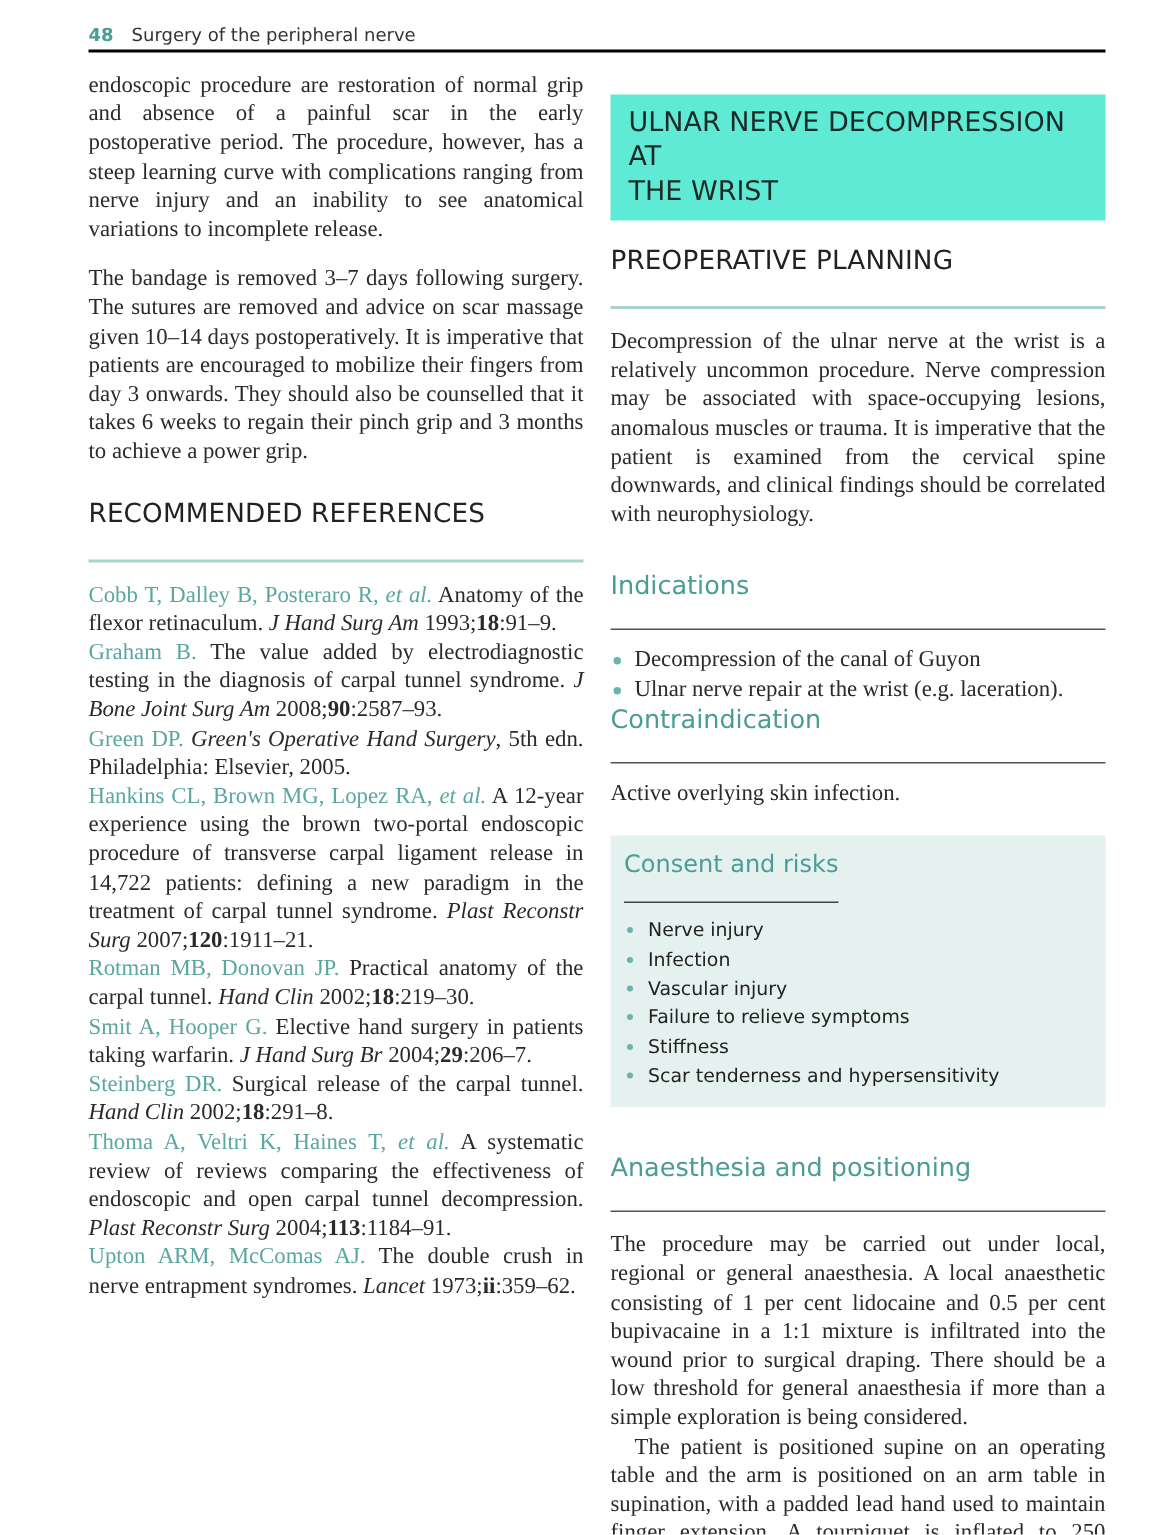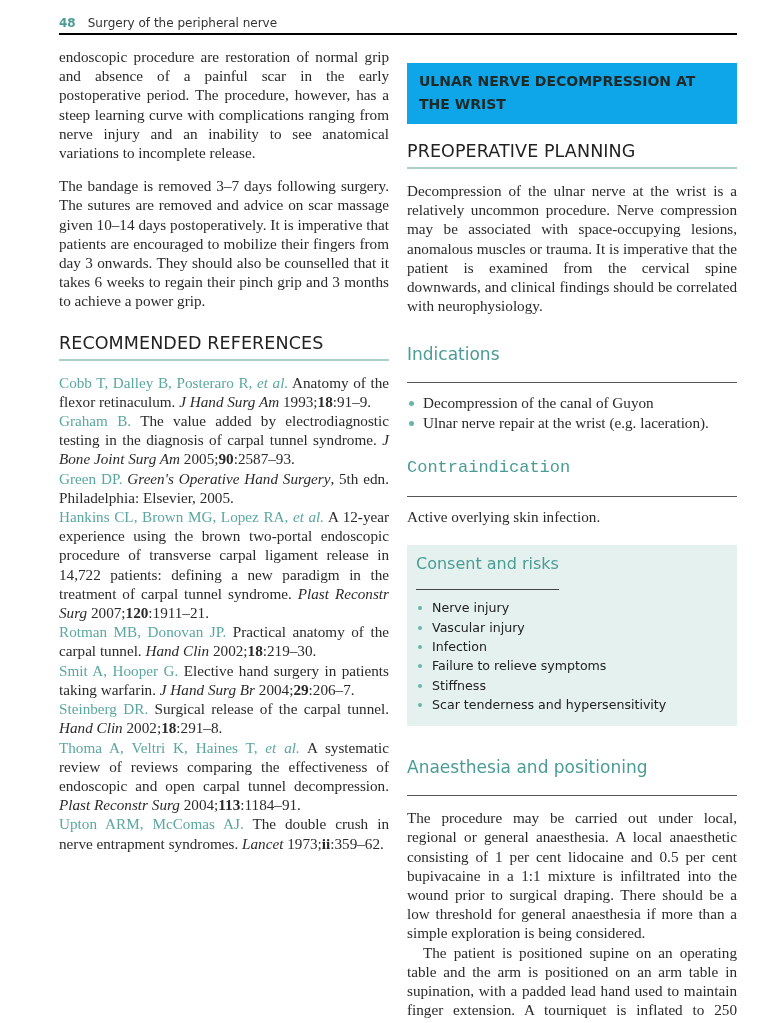--- a/index.html
+++ b/index.html
@@ -20,30 +20,30 @@
 
   p.body {
     margin: 0; font-size: 15.2px; line-height: 19.2px; text-align: justify;
     color: #2a2a2a;
   }
   p.indent { text-indent: 16px; }
 
   h2.sec {
     margin: 0; font-size: 17.5px; line-height: 20px; font-weight: normal;
     color: #222; letter-spacing: 0.1px;
-    padding-bottom: 6px; border-bottom: 2px solid #a9d2cd;
+    padding-bottom: 20px; border-bottom: 2px solid #a9d2cd;
   }
   h3.sub {
     margin: 0; font-size: 17px; line-height: 22px; font-weight: normal; color: #4a9c95;
     padding-bottom: 17px; border-bottom: 1.5px solid #555;
   }
 
   .chapter-box {
-    background: #0ea5e9; padding: 7px 12px 8px 12px; width: 306px;
-    font-size: 14px; line-height: 23px; color: #1e2a28; font-weight: bold;
+    background: #5eead4; padding: 7px 12px 8px 12px; width: 306px;
+    font-size: 18px; line-height: 23px; color: #1e2a28; font-weight: normal;
   }
 
   ul.bullets { list-style: none; margin: 0; padding: 0; }
   ul.bullets li { position: relative; padding-left: 16px; font-size: 15.2px; line-height: 19.4px; color: #2a2a2a; }
   ul.bullets li::before {
     content: ""; position: absolute; left: 2px; top: 8px; width: 5px; height: 5px;
     border-radius: 50%; background: #6bb3ad;
   }
 
   .consent-box { background: #e4f1ef; padding: 8px 9px 12px 9px; width: 312px; }
@@ -72,21 +72,21 @@
 <div class="col col-left">
   <p class="body serif">endoscopic procedure are restoration of normal grip and absence of a painful scar in the early postoperative period. The procedure, however, has a steep learning curve with complications ranging from nerve injury and an inability to see anatomical variations to incomplete release.</p>
 
   <p class="body serif" style="margin-top:14px;">The bandage is removed 3–7 days following surgery. The sutures are removed and advice on scar massage given 10–14 days postoperatively. It is imperative that patients are encouraged to mobilize their fingers from day 3 onwards. They should also be counselled that it takes 6 weeks to regain their pinch grip and 3 months to achieve a power grip.</p>
 
   <h2 class="sec sans" style="margin-top:22px;">RECOMMENDED REFERENCES</h2>
 
   <div style="margin-top:12px;">
     <p class="ref serif"><span class="authors">Cobb T, Dalley B, Posteraro R,</span><i class="authors"> et al.</i><span> Anatomy of the flexor retinaculum. </span><i>J Hand Surg Am</i><span> 1993;</span><b>18</b><span>:91–9.</span></p>
 
-    <p class="ref serif"><span class="authors">Graham B.</span><span> The value added by electrodiagnostic testing in the diagnosis of carpal tunnel syndrome. </span><i>J Bone Joint Surg Am</i><span> 2005;</span><b>90</b><span>:2587–93.</span></p>
+    <p class="ref serif"><span class="authors">Graham B.</span><span> The value added by electrodiagnostic testing in the diagnosis of carpal tunnel syndrome. </span><i>J Bone Joint Surg Am</i><span> 2008;</span><b>90</b><span>:2587–93.</span></p>
 
     <p class="ref serif"><span class="authors">Green DP.</span><span> </span><i>Green's Operative Hand Surgery</i><span>, 5th edn. Philadelphia: Elsevier, 2005.</span></p>
 
     <p class="ref serif"><span class="authors">Hankins CL, Brown MG, Lopez RA,</span><i class="authors"> et al.</i><span> A 12-year experience using the brown two-portal endoscopic procedure of transverse carpal ligament release in 14,722 patients: defining a new paradigm in the treatment of carpal tunnel syndrome. </span><i>Plast Reconstr Surg</i><span> 2007;</span><b>120</b><span>:1911–21.</span></p>
 
     <p class="ref serif"><span class="authors">Rotman MB, Donovan JP.</span><span> Practical anatomy of the carpal tunnel. </span><i>Hand Clin</i><span> 2002;</span><b>18</b><span>:219–30.</span></p>
 
     <p class="ref serif"><span class="authors">Smit A, Hooper G.</span><span> Elective hand surgery in patients taking warfarin. </span><i>J Hand Surg Br</i><span> 2004;</span><b>29</b><span>:206–7.</span></p>
 
     <p class="ref serif"><span class="authors">Steinberg DR.</span><span> Surgical release of the carpal tunnel. </span><i>Hand Clin</i><span> 2002;</span><b>18</b><span>:291–8.</span></p>
@@ -105,29 +105,29 @@
 
   <h2 class="sec sans" style="margin-top:17px;">PREOPERATIVE PLANNING</h2>
   <p class="body serif" style="margin-top:12px;">Decompression of the ulnar nerve at the wrist is a relatively uncommon procedure. Nerve compression may be associated with space-occupying lesions, anomalous muscles or trauma. It is imperative that the patient is examined from the cervical spine downwards, and clinical findings should be correlated with neurophysiology.</p>
 
   <h3 class="sub sans" style="margin-top:28px;">Indications</h3>
   <ul class="bullets serif" style="margin-top:10px;">
     <li>Decompression of the canal of Guyon</li>
     <li>Ulnar nerve repair at the wrist (e.g. laceration).</li>
   </ul>
 
-  <h3 class="sub sans" style="margin-top:25px;font-family:Liberation Mono, monospace;">Contraindication</h3>
+  <h3 class="sub sans" style="">Contraindication</h3>
   <p class="body serif" style="margin-top:10px;">Active overlying skin infection.</p>
 
   <div class="consent-box sans" style="margin-top:19px;">
     <h3>Consent and risks</h3>
     <ul>
       <li>Nerve injury</li>
+      <li>Infection</li>
       <li>Vascular injury</li>
-      <li>Infection</li>
       <li>Failure to relieve symptoms</li>
       <li>Stiffness</li>
       <li>Scar tenderness and hypersensitivity</li>
     </ul>
   </div>
 
   <h3 class="sub sans" style="margin-top:30px;">Anaesthesia and positioning</h3>
   <p class="body serif" style="margin-top:12px;">The procedure may be carried out under local, regional or general anaesthesia. A local anaesthetic consisting of 1 per cent lidocaine and 0.5 per cent bupivacaine in a 1:1 mixture is infiltrated into the wound prior to surgical draping. There should be a low threshold for general anaesthesia if more than a simple exploration is being considered.</p>
   <p class="body serif indent">The patient is positioned supine on an operating table and the arm is positioned on an arm table in supination, with a padded lead hand used to maintain finger extension. A tourniquet is inflated to 250 mmHg.</p>
 </div>

